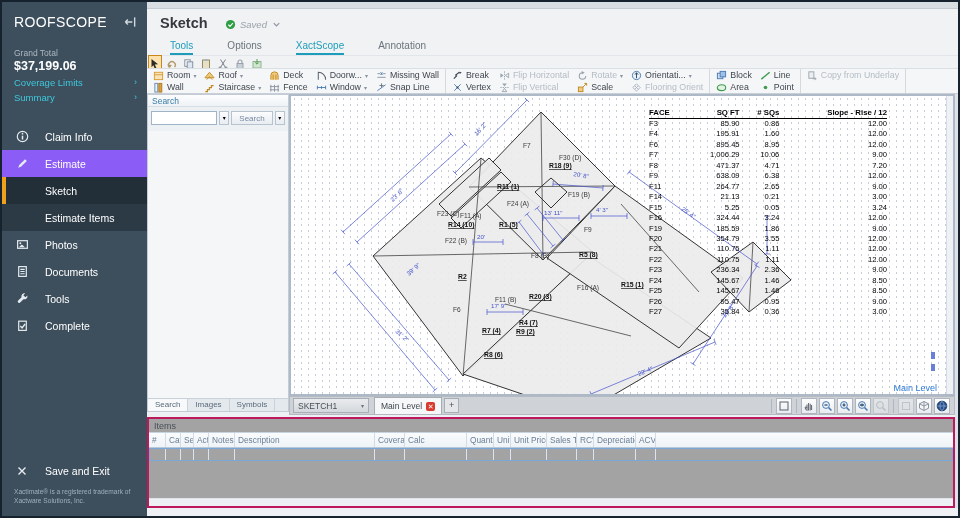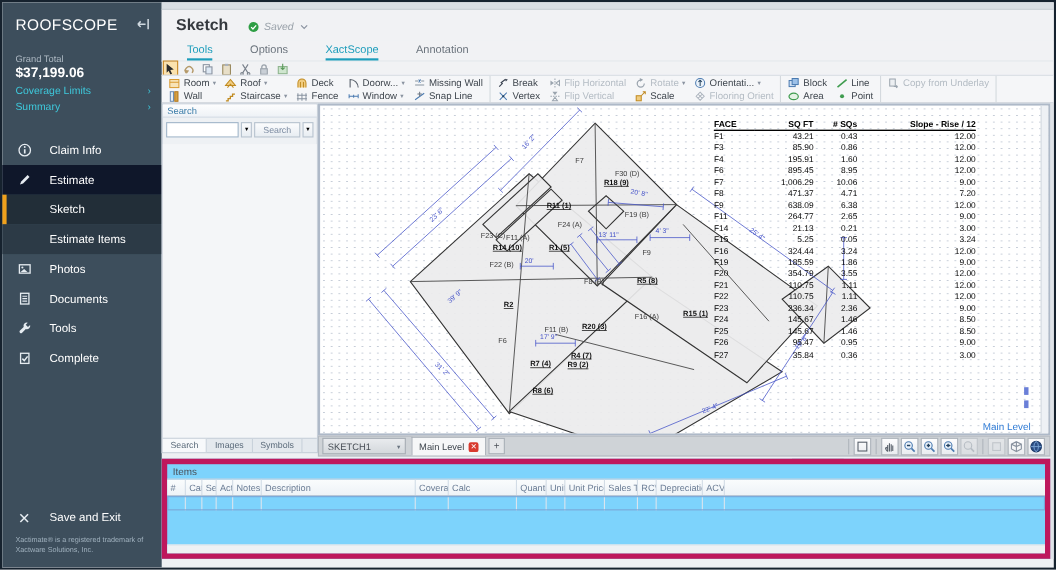--- a/index.html
+++ b/index.html
@@ -12,21 +12,21 @@
   .sb-title { font-size:14px; font-weight:normal; letter-spacing:.4px; }
   .sb-collapse { width:14px; height:14px; cursor:pointer; }
   .sb-total-label { padding:14px 12px 0; font-size:8.5px; color:#aeb9c3; }
   .sb-total { padding:1px 12px 2px; font-size:12.5px; font-weight:bold; }
   .sb-link { display:flex; justify-content:space-between; padding:2px 10px 2px 12px; font-size:9.5px; color:#3ec9dc; cursor:pointer; }
   .sb-link .chev { color:#3ec9dc; font-size:9px; }
   .sb-menu { margin-top:18px; }
   .sb-item { position:relative; display:flex; align-items:center; height:27px; padding-left:14px; font-size:10.5px; cursor:pointer; }
   .sb-item .ic { width:13px; height:13px; margin-right:16px; flex:none; }
   .sb-item.noic { padding-left:43px; }
-  .sb-item.shade1 { background:#0f172a; }
+  .sb-item.shade1 { background:#8b5cf6; }
   .sb-item.shade2 { background:#222e38; }
   .sb-item.shade3 { background:#2c3a46; }
   .sb-item.sel::before { content:""; position:absolute; left:0; top:0; width:4px; height:100%; background:#efa11c; }
   .sb-bottom { position:absolute; left:0; bottom:0; width:100%; }
   .sb-save { display:flex; align-items:center; height:26px; padding-left:14px; font-size:10.5px; cursor:pointer; }
   .sb-save .ic { width:12px; height:12px; margin-right:17px; }
   .sb-tm { padding:4px 12px 10px; font-size:6.6px; line-height:1.35; color:#9fb0bd; }
 
   
   #main { position:absolute; left:145px; top:0; right:0; bottom:0; }
@@ -83,21 +83,21 @@
   #lvl-close { width:9px; height:9px; background:#d83a2e; border-radius:2px; color:#fff; font-size:7px; line-height:9px; text-align:center; }
   #add-tab { width:15px; height:15px; margin-left:2px; background:#e4e6e9; border:1px solid #a8aeb6; font-size:9px; color:#4a5058; text-align:center; line-height:13px; cursor:pointer; }
   #cv-right { margin-left:auto; display:flex; align-items:center; gap:2px; padding-right:4px; }
   #view-dd { display:flex; align-items:center; gap:16px; height:14px; border:1px solid #a8aeb6; background:linear-gradient(#fbfcfd,#e8eaee); font-size:8.5px; color:#4a5058; padding:0 4px; cursor:pointer;margin-top:36px; }
   .cvbtn { width:16px; height:16px; border:1px solid #b0b6bd; background:linear-gradient(#fdfdfe,#e9ecef); display:flex; align-items:center; justify-content:center; cursor:pointer; }
   .cvbtn.dis { opacity:.45; }
   .cvbtn svg { width:12px; height:12px; }
   .cv-sep { width:1px; height:14px; background:#b0b6bd; margin:0 2px; }
 
   
-  #items { position:absolute; left:0; right:3px; top:415px; bottom:8px; background:#7dd3fc; border:5px solid #be185d; }
+  #items { position:absolute; left:0; right:3px; top:415px; bottom:8px; background:#a3a3a3; border:2px solid #be185d; }
   #items-title { font-size:9px; color:#4a5058; padding:2px 5px 1px; }
   #items-head { display:flex; height:16px; border-top:1px solid #c7d3e0; border-bottom:1px solid #b9c7d6; background:linear-gradient(#fafcfd,#eef3f7); }
   .ih-cell { font-size:8.3px; color:#6b7d95; padding:2px 3px 0; border-right:1px solid #d2dce6; white-space:nowrap; overflow:hidden; flex:none; }
   #items-row { display:flex; height:13px; outline:1px solid #7aa7d8; outline-offset:-1px; }
   .ir-cell { border-right:1px solid #dbe4ee; flex:none; height:100%; }
   #items-scroll { position:absolute; left:0; right:0; bottom:0; height:8px; background:#eef1f4; border-top:1px solid #dde3e9; }
   #winscroll { position:absolute; right:0; top:92px; width:3px; bottom:8px; background:#dfe3e8; }
 
   
   .lb-face { font-size:6.6px; fill:#3a3a3a; font-family:"Liberation Sans",sans-serif; }
@@ -567,26 +567,20 @@
             <thead>
               <tr id="ft-head">
                 <th>FACE</th>
                 <th>SQ FT</th>
                 <th># SQs</th>
                 <th>Slope - Rise / 12</th>
               </tr>
             </thead>
             <tbody id="ft-body">
               <tr>
-                <td>F1</td>
-                <td>43.21</td>
-                <td>0.43</td>
-                <td>12.00</td>
-              </tr>
-              <tr>
                 <td>F3</td>
                 <td>85.90</td>
                 <td>0.86</td>
                 <td>12.00</td>
               </tr>
               <tr>
                 <td>F4</td>
                 <td>195.91</td>
                 <td>1.60</td>
                 <td>12.00</td>

